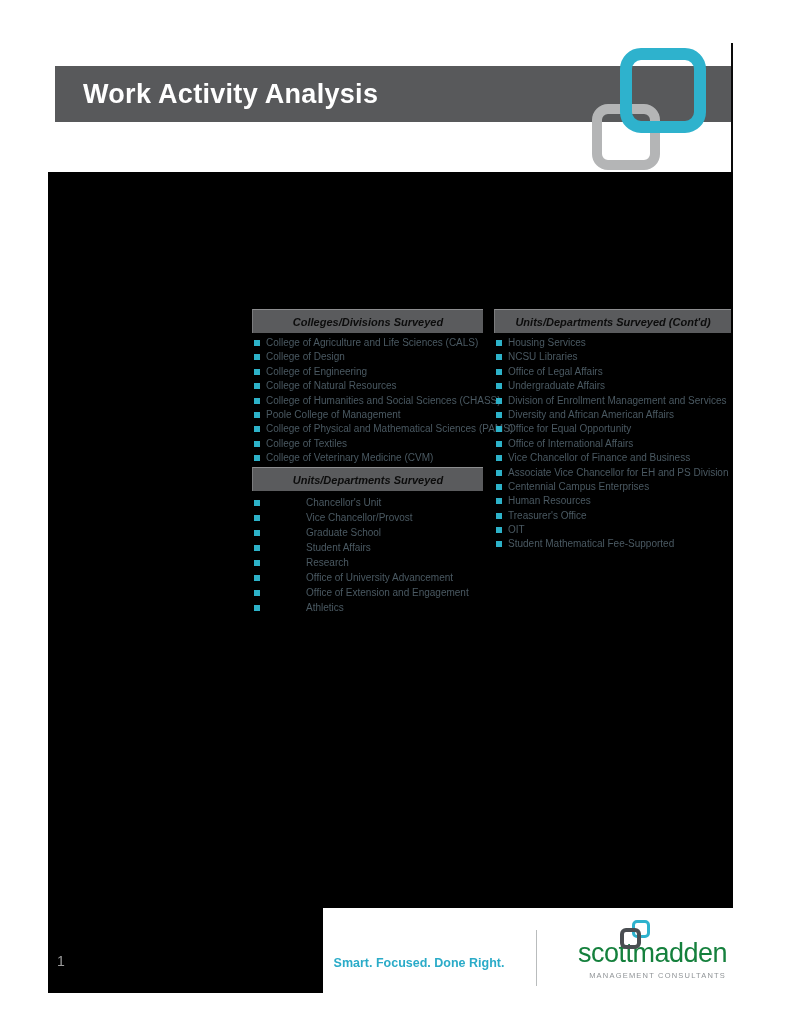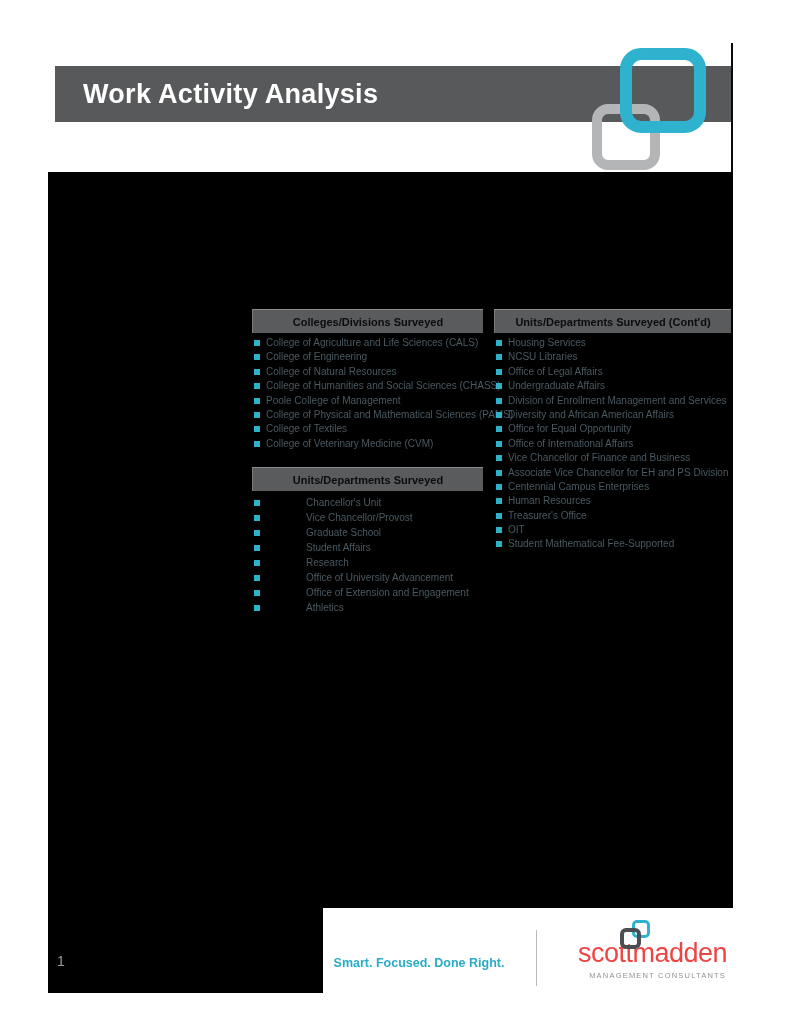--- a/index.html
+++ b/index.html
@@ -33,21 +33,21 @@
 
   
   .slide {
     position:absolute; left:48px; top:172px; width:685px; height:821px;
     background:#000000;
   }
 
   .col-header {
     position:absolute; height:24px; background:#5a5b5d;
     border-top:1px solid #8c8d8f; border-left:1px solid #7a7b7d;
-    display:flex; align-items:center; justify-content:center;
+    display:flex; align-items:center; justify-content:center;font-style:italic;
   }
   .col-header span { color:#0c0c0c; font-weight:bold; font-size:11px; }
 
   .hdr-1 { left:204px; top:137px; width:231px; }
   .hdr-2 { left:204px; top:295px; width:231px; }
   .hdr-3 { left:446px; top:137px; width:237px; }
 
   ul.survey { position:absolute; list-style:none; }
   ul.survey li { display:flex; align-items:flex-start; height:14.4px; }
   ul.survey.wide li { height:15px;gap:40px; }
@@ -73,21 +73,21 @@
 
   .footer-logo-icon-gray {
     position:absolute; left:297px; top:20px; width:21px; height:21px;
     border:4px solid #4a4e52; border-radius:6px; z-index:2; background:transparent;
   }
   .footer-logo-icon-teal {
     position:absolute; left:309px; top:12px; width:18px; height:18px;
     border:3px solid #2eb2cd; border-radius:5px; z-index:1; background:transparent;
   }
   .wordmark {
-    position:absolute; right:6px; top:32px; font-size:27px; color:#ef4444;
+    position:absolute; right:6px; top:32px; font-size:27px; color:#15803d;
     letter-spacing:-0.5px; line-height:27px;
   }
   .wordmark-sub {
     position:absolute; right:7px; top:63px; font-size:7.5px; color:#8f9396;
     letter-spacing:1.2px;
   }
 
   .page-number { position:absolute; left:57px; top:953px; font-size:14px; color:#9c9c9c; }
 </style>
 </head>
@@ -107,20 +107,24 @@
   <div class="col-header hdr-1">
     <span>Colleges/Divisions Surveyed</span>
   </div>
   <ul class="survey list-1">
 
       <li>
         <span class="bullet"></span>
         <span class="lbl">College of Agriculture and Life Sciences (CALS)</span>
       </li>
 
+      <li>
+        <span class="bullet"></span>
+        <span class="lbl">College of Design</span>
+      </li>
 
       <li>
         <span class="bullet"></span>
         <span class="lbl">College of Engineering</span>
       </li>
 
       <li>
         <span class="bullet"></span>
         <span class="lbl">College of Natural Resources</span>
       </li>

